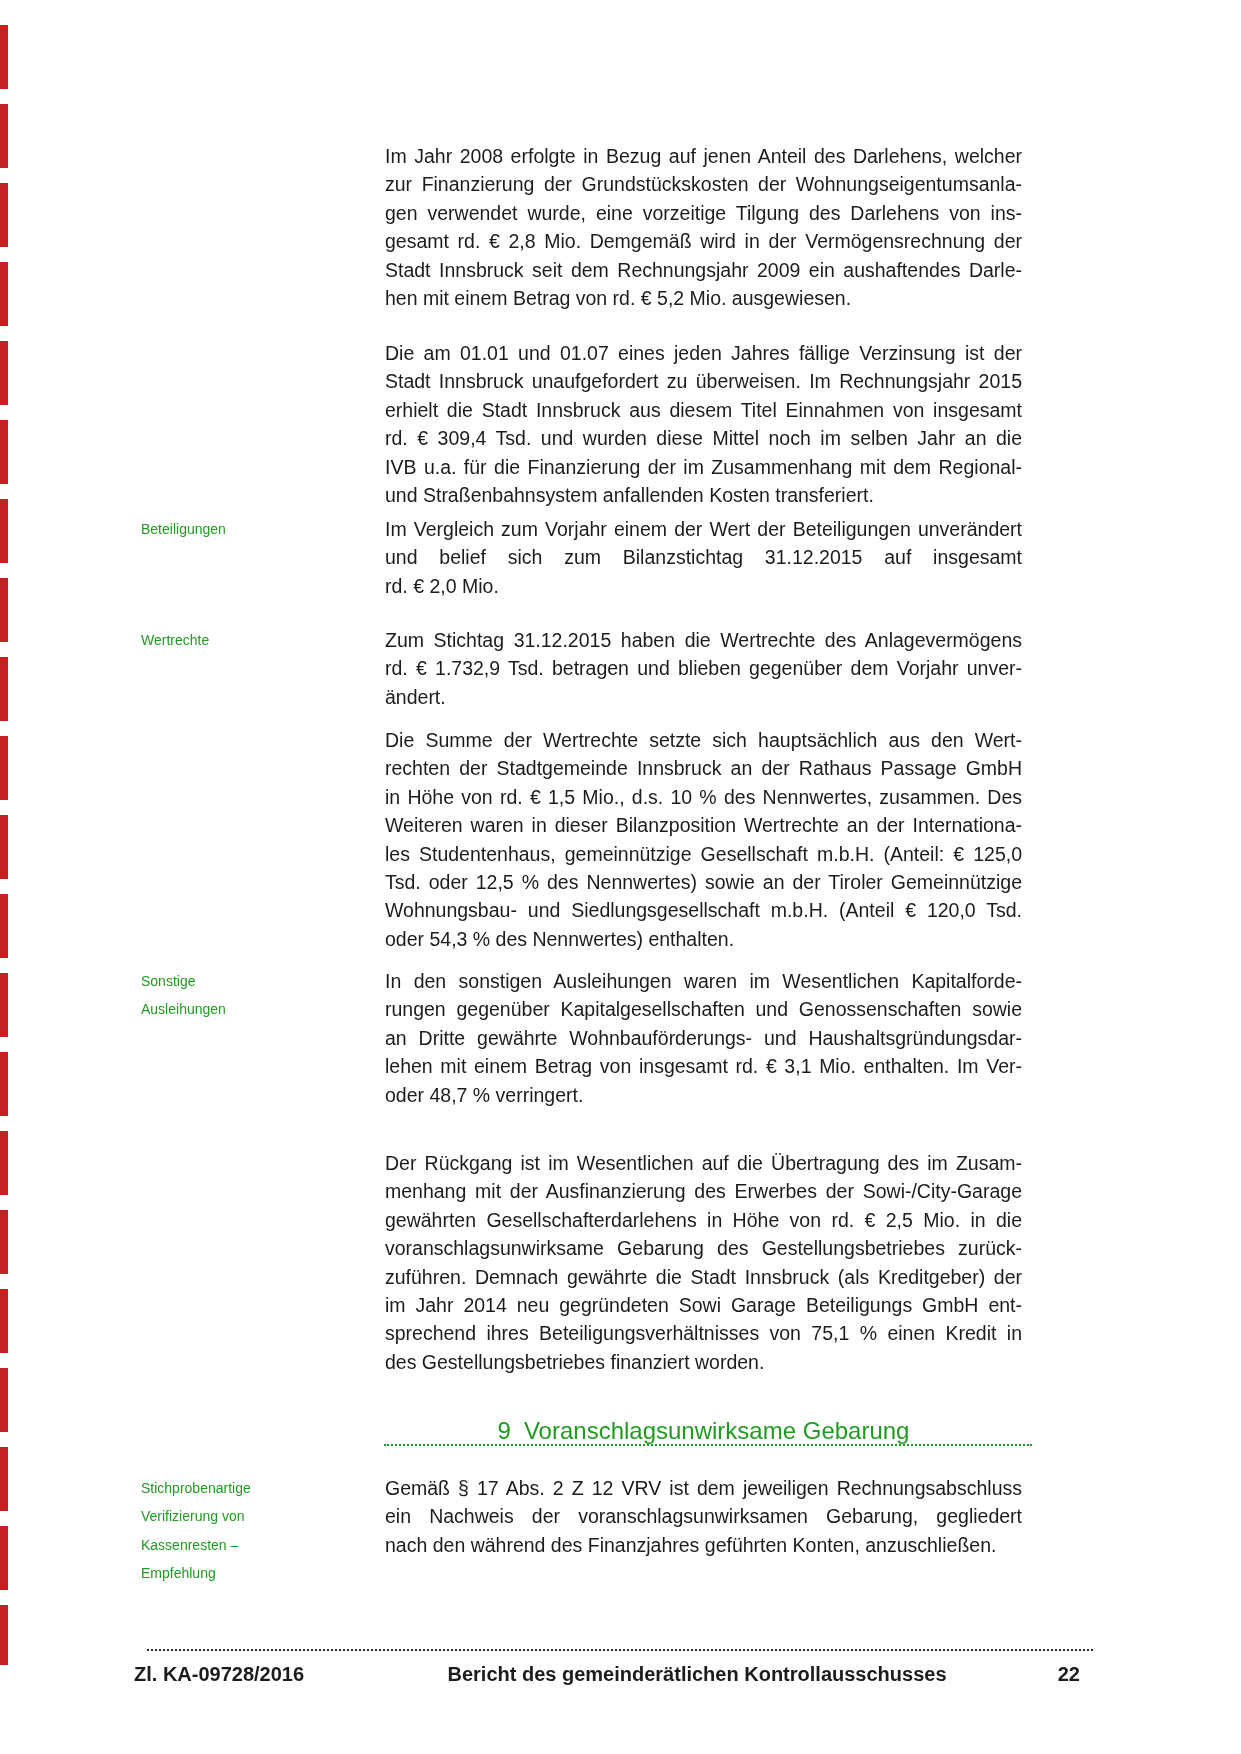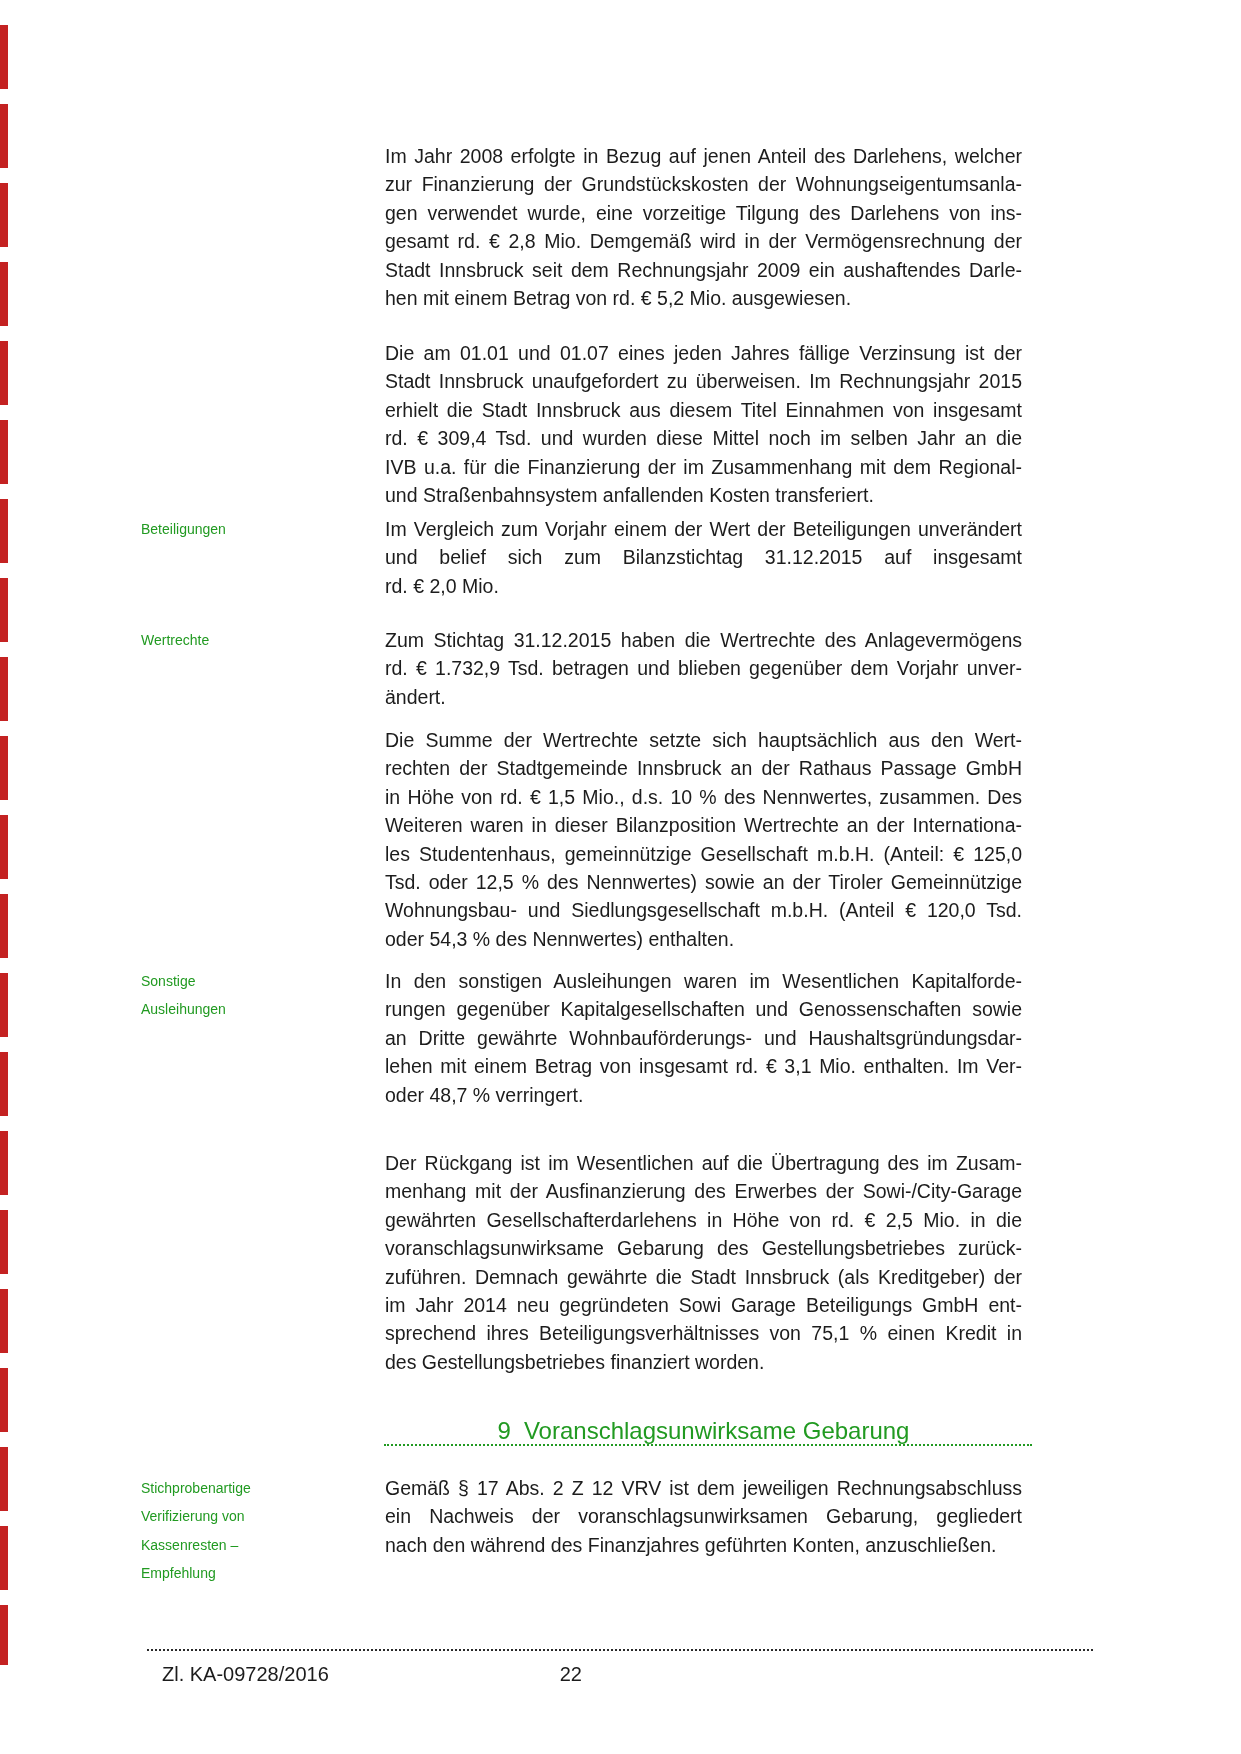--- a/index.html
+++ b/index.html
@@ -41,23 +41,23 @@
   .green-dotline{
     position:absolute;left:384px;width:648px;top:1444px;height:0;
     border-top:2.5px dotted var(--green);
   }
 
   .footer-dotline{
     position:absolute;left:147px;width:946px;top:1649px;height:0;
     border-top:2.5px dotted #2a2a2a;
   }
   .footer{
-    position:absolute;left:162px;width:946px;top:1661px;
+    position:absolute;left:134px;width:946px;top:1661px;
     display:flex;align-items:center;
-    font-size:20px;line-height:26px;
+    font-size:20px;line-height:26px;font-weight:bold;
   }
   .footer .f-left{width:300px;text-align:left;}
   .footer .f-center{flex:1;text-align:center;}
   .footer .f-right{width:120px;text-align:right;}
 </style>
 </head>
 <body>
 
 <div class="page">
 
@@ -141,16 +141,17 @@
     </div>
 
   <div class="chapter-heading">
     <span class="num">9</span><span>Voranschlagsunwirksame Gebarung</span>
   </div>
   <div class="green-dotline"></div>
 
   <div class="footer-dotline"></div>
   <div class="footer">
     <div class="f-left">Zl. KA-09728/2016</div>
+    <div class="f-center">Bericht des gemeinderätlichen Kontrollausschusses</div>
     <div class="f-right">22</div>
   </div>
 
 </div>
 
 </body></html>

